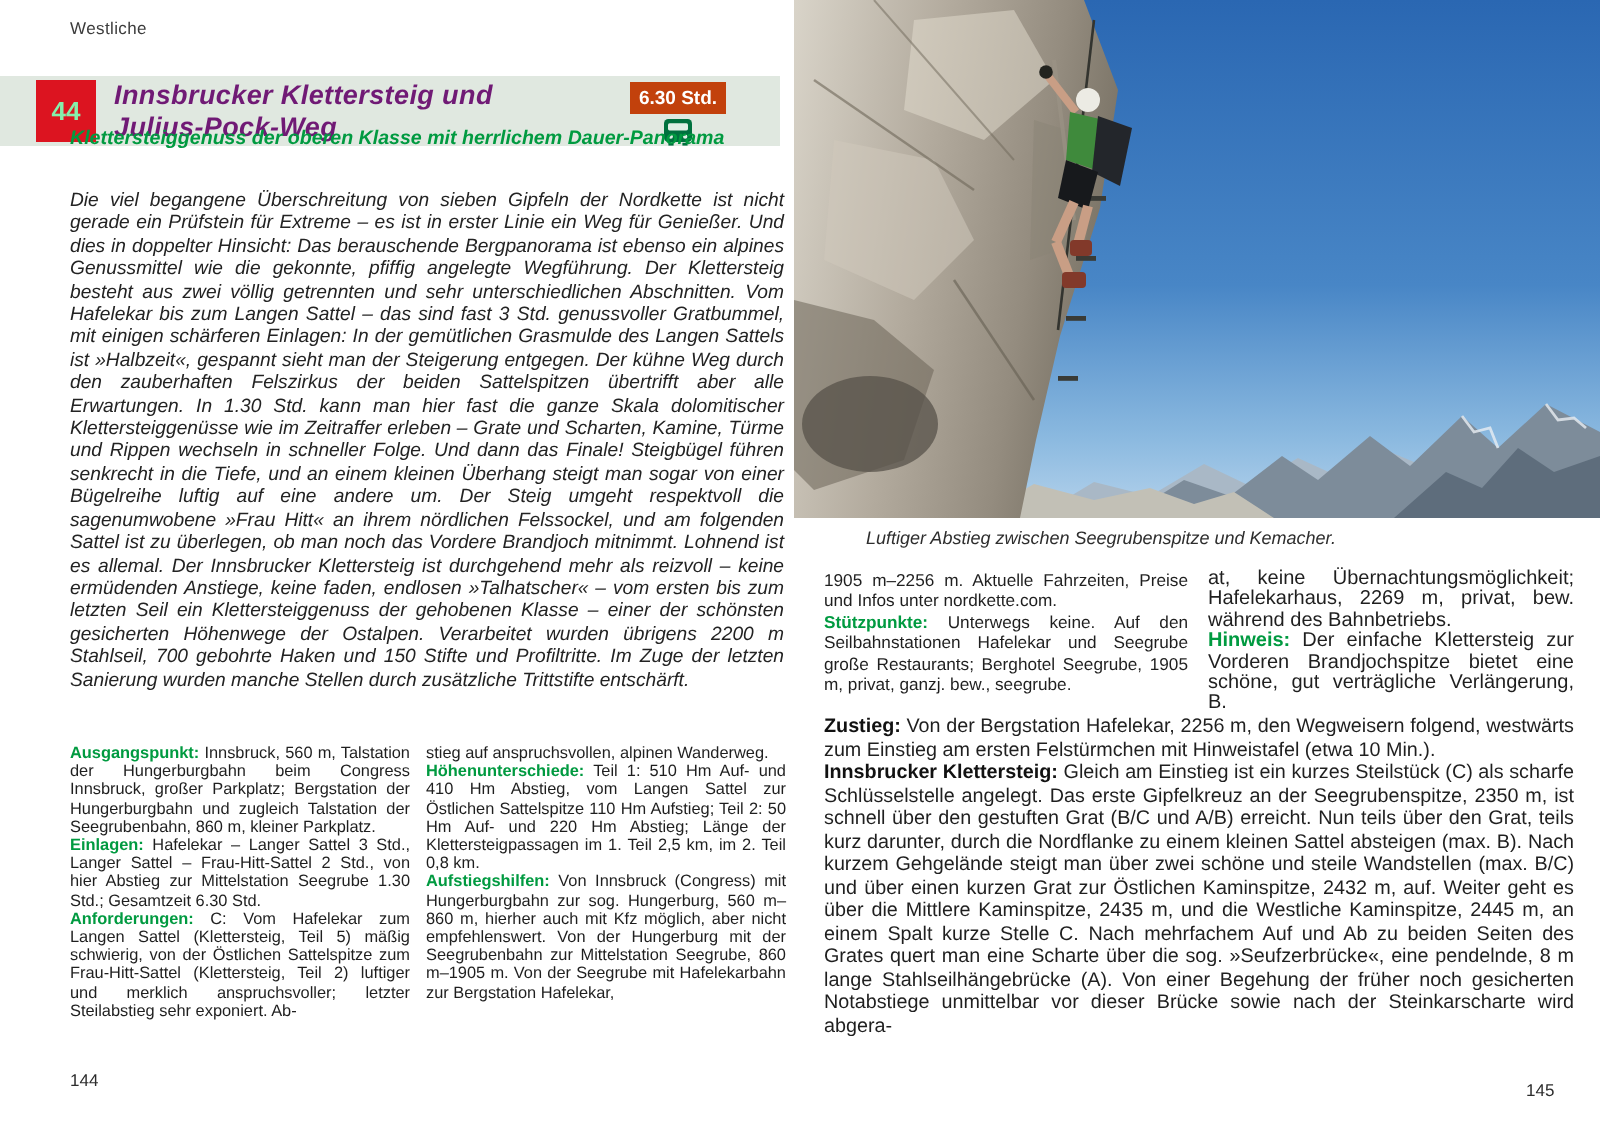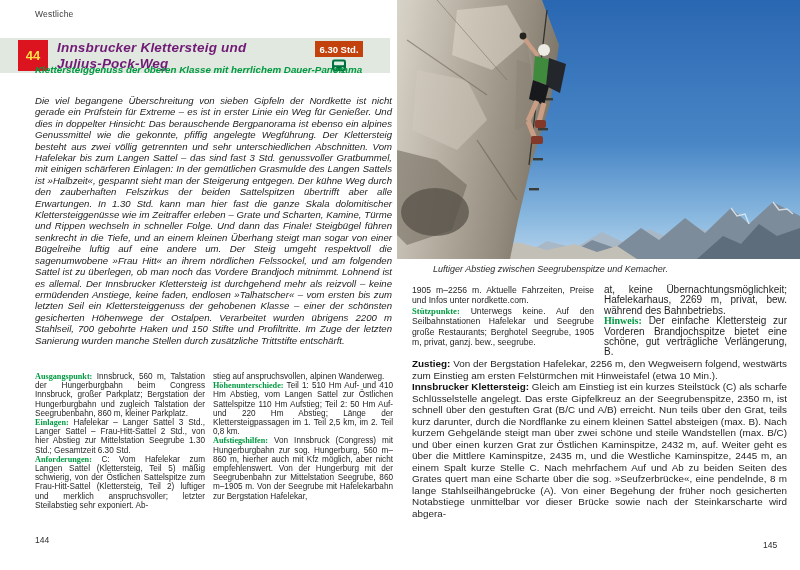--- a/index.html
+++ b/index.html
@@ -6,34 +6,34 @@
   body{
     width:800px;height:570px;position:relative;background:#ffffff;
     font-family:"Liberation Sans",sans-serif;color:#1f1f1f;overflow:hidden;
     -webkit-font-smoothing:antialiased;
   }
   .abs{position:absolute;}
   
   .running-head{left:35px;top:9px;font-size:8.5px;color:#3c3c3c;letter-spacing:.2px;}
   .title-band{left:0;top:38px;width:390px;height:35px;background:#e0e8e0;}
   .route-number{position:absolute;left:18px;top:2px;width:30px;height:31px;background:#dc1420;
-    color:#fde047;font-weight:bold;font-size:13px;display:flex;align-items:center;justify-content:center;}
+    color:#86efac;font-weight:bold;font-size:13px;display:flex;align-items:center;justify-content:center;}
   .route-title{position:absolute;left:57px;top:2px;font-weight:bold;font-style:italic;
     font-size:13.5px;line-height:16px;color:#701a75;letter-spacing:.2px;}
   .duration-badge{position:absolute;left:315px;top:3px;width:48px;height:16px;background:#c2410c;
     color:#fff;font-weight:bold;font-size:9.5px;display:flex;align-items:center;justify-content:center;}
   .bus-icon{position:absolute;left:331px;top:21px;}
   .subtitle{left:35px;top:64px;width:356px;font-size:9.8px;font-weight:bold;font-style:italic;color:#009a40;}
   .intro{left:35px;top:95px;width:357px;font-size:9.6px;font-style:italic;line-height:11.4px;
     text-align:justify;margin:0;color:#232323;}
   .col{font-size:8.2px;line-height:9.2px;text-align:justify;}
   .col p{margin:0;}
   .col1{left:35px;top:372px;width:170px;}
   .col2{left:213px;top:372px;width:180px;}
-  .glabel{font-weight:bold;color:#009a40;font-family:Liberation Serif, serif;}
+  .glabel{font-weight:bold;color:#009a40;}
   .blabel{font-weight:bold;color:#111;}
   .pagenum{font-size:8.5px;color:#2c2c2c;}
   .pn-left{left:35px;top:535px;}
   .pn-right{left:763px;top:540px;}
   
   .photo{left:397px;top:0;width:403px;height:259px;}
   .caption{left:433px;top:264px;font-size:9px;font-style:italic;color:#2e2e2e;}
   .colA{left:412px;top:285px;width:182px;font-size:8.6px;line-height:10.4px;}
   .colB{left:604px;top:285px;width:183px;font-size:10px;line-height:10.4px;}
   .colA p,.colB p{margin:0;}

